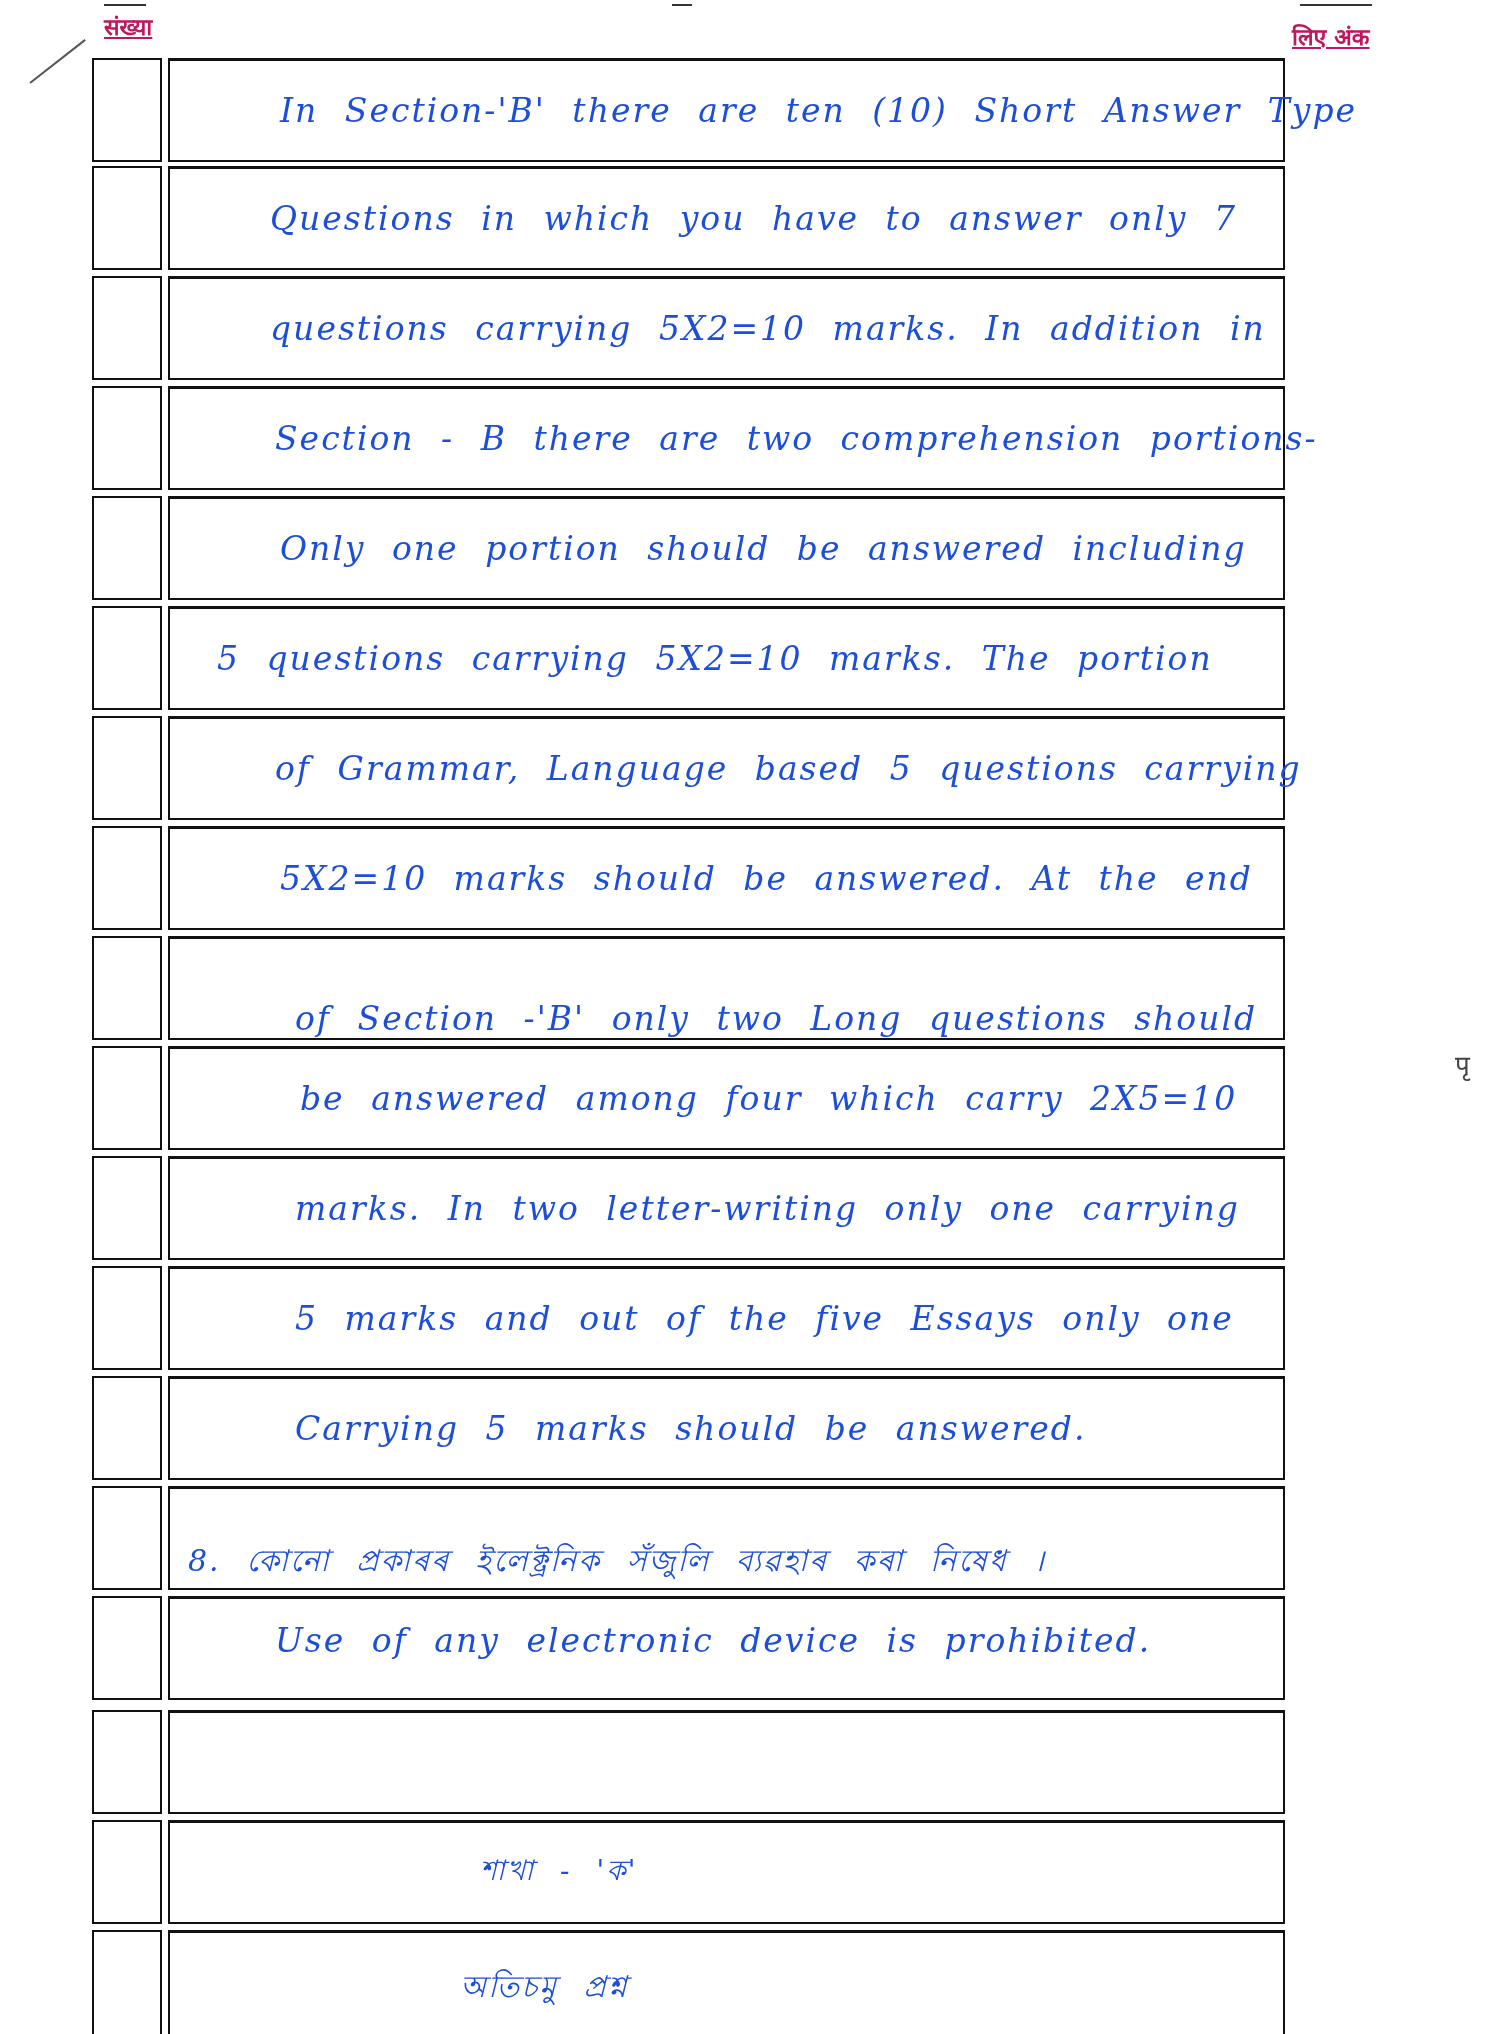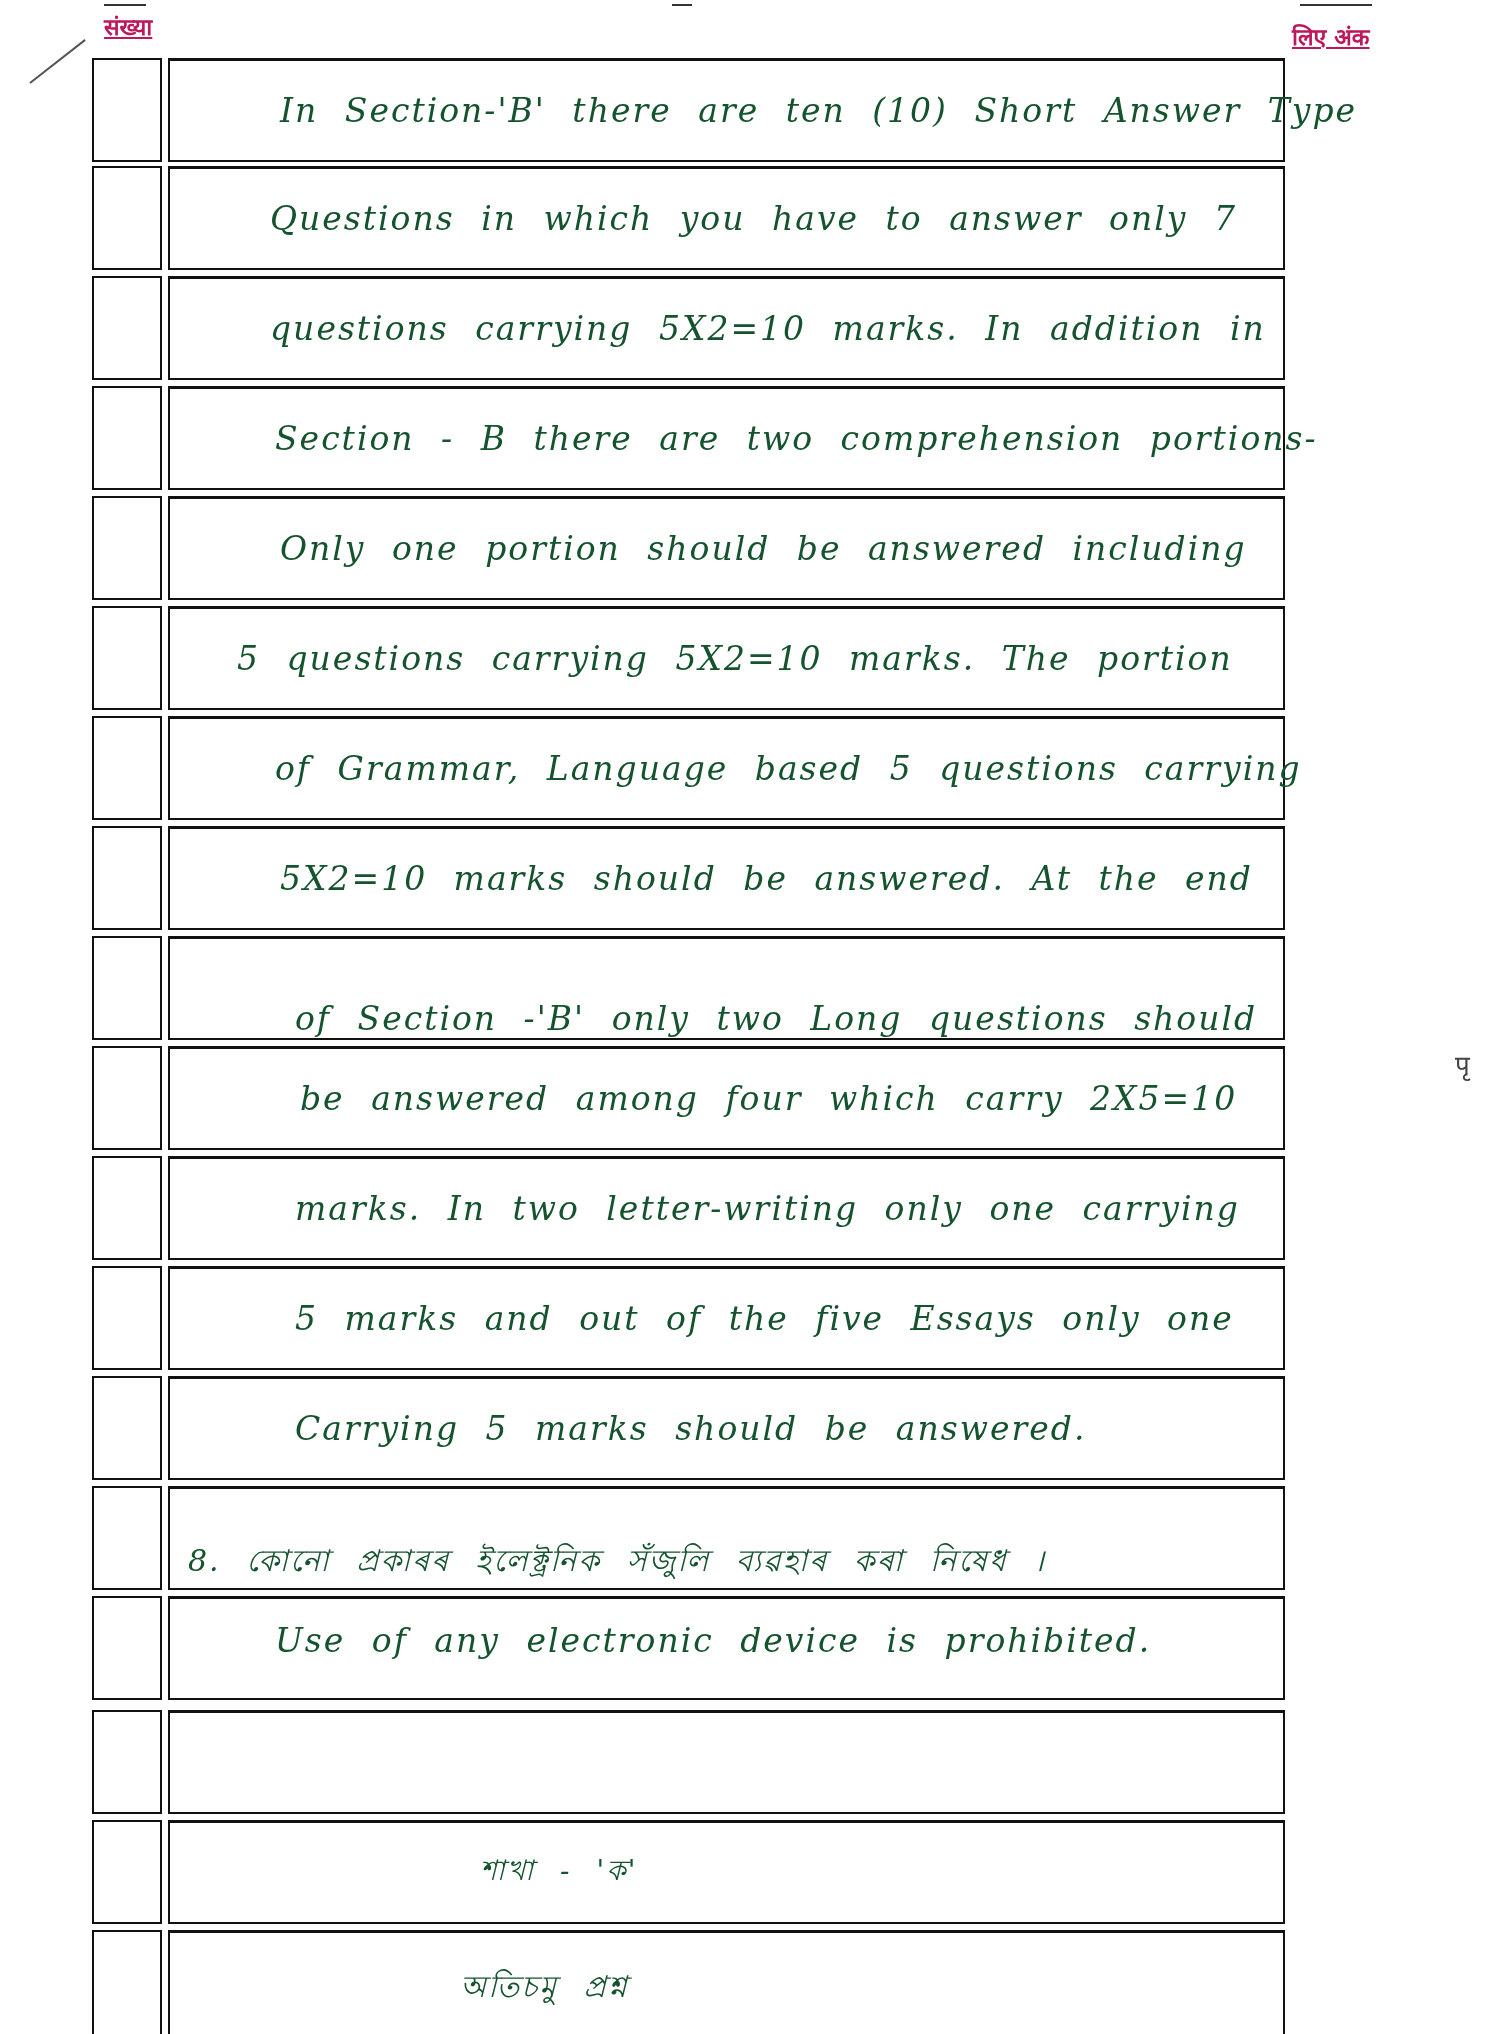--- a/index.html
+++ b/index.html
@@ -20,21 +20,21 @@
     position:absolute; left:0; top:0; bottom:0; width:70px;
     border:2px solid #111; box-sizing:border-box;
   }
   .row .text-cell {
     position:absolute; left:76px; right:0; top:0; bottom:0;
     border:2px solid #111; border-top-width:3px; box-sizing:border-box;
     display:flex; align-items:center;
   }
   .row .text-cell span {
     font-family:"DejaVu Serif", serif; font-style:italic; font-size:33px; letter-spacing:2px;
-    color:#14532d; white-space:nowrap; word-spacing:14px;
+    color:#1d4ed8; white-space:nowrap; word-spacing:14px;
   }
 </style>
 </head>
 <body>
 
 <div class="hdr hdr-left-top"></div>
 <div class="hdr hdr-left">संख्या</div>
 <div class="hdr hdr-mid"></div>
 <div class="hdr hdr-right-top"></div>
 <div class="hdr hdr-right">लिए अंक</div>
@@ -68,21 +68,21 @@
   </div>
   <div class="row" style="top:496px;height:104px;">
     <div class="num-cell"></div>
     <div class="text-cell">
         <span style="margin-left:110px">Only one portion should be answered including</span>
       </div>
   </div>
   <div class="row" style="top:606px;height:104px;">
     <div class="num-cell"></div>
     <div class="text-cell">
-        <span style="margin-left:67px">5 questions carrying 5X2=10 marks. The portion</span>
+        <span style="margin-left:47px">5 questions carrying 5X2=10 marks. The portion</span>
       </div>
   </div>
   <div class="row" style="top:716px;height:104px;">
     <div class="num-cell"></div>
     <div class="text-cell">
         <span style="margin-left:105px">of Grammar, Language based 5 questions carrying</span>
       </div>
   </div>
   <div class="row" style="top:826px;height:104px;">
     <div class="num-cell"></div>

